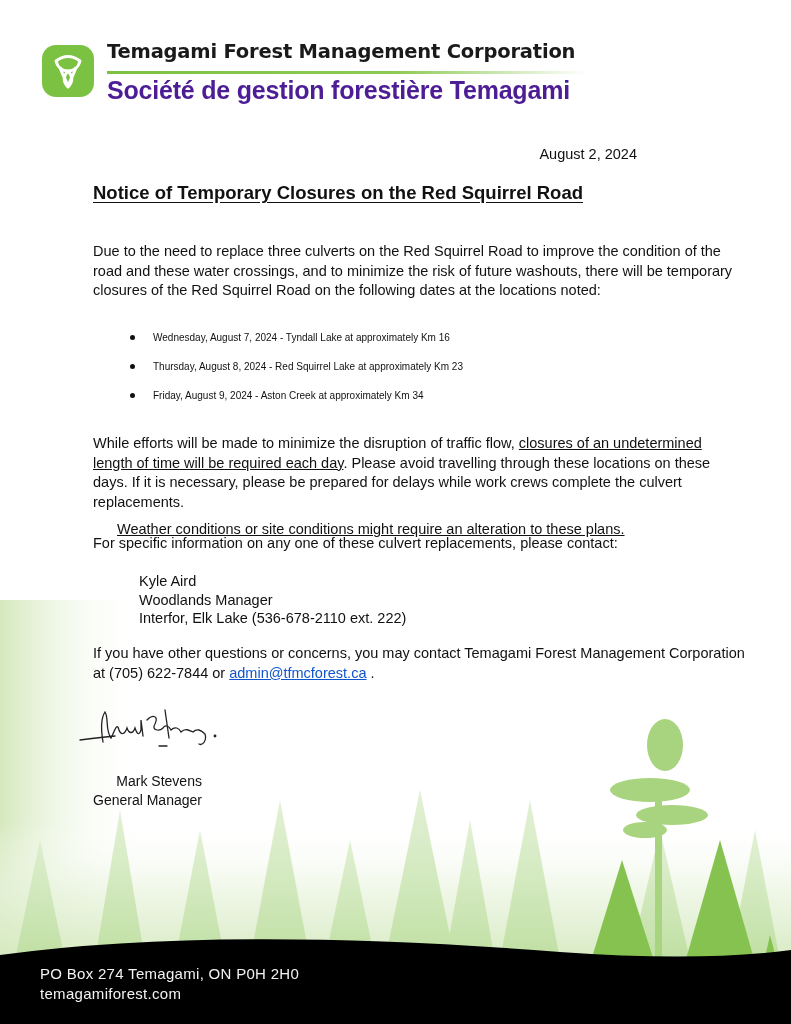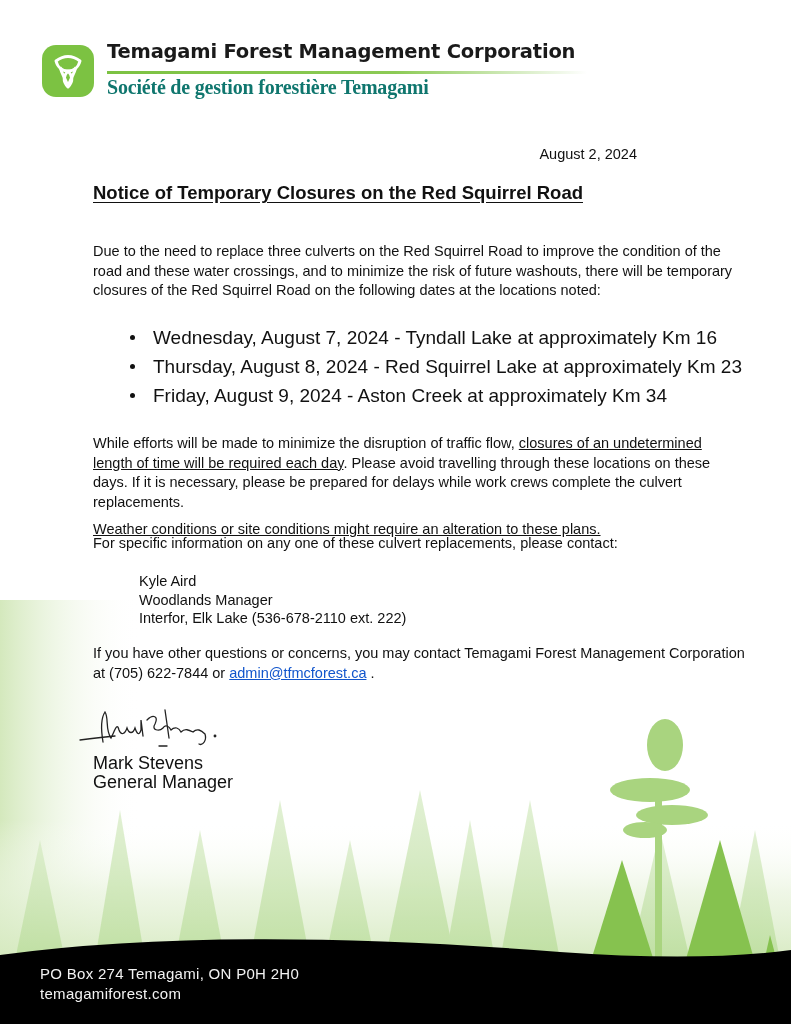--- a/index.html
+++ b/index.html
@@ -2,32 +2,32 @@
 <html><head>
 <meta charset="utf-8">
 <style>
   html, body { margin: 0; padding: 0; }
   body { width: 791px; height: 1024px; position: relative; overflow: hidden; background: #ffffff; font-family: "Liberation Sans", sans-serif; color: #111; }
   .bg { position: absolute; left: 0; top: 0; width: 791px; height: 1024px; z-index: 0; }
   .content { position: absolute; left: 0; top: 0; width: 776px; height: 1024px; z-index: 1; border-radius: 17px; }
   .logo { position: absolute; left: 42px; top: 45px; width: 52px; height: 52px; }
   .org-en { position: absolute; left: 107px; top: 40px; font-family: "DejaVu Sans", sans-serif; font-weight: bold; font-size: 19.5px; color: #1a1a1a; letter-spacing: -0.2px; white-space: nowrap; }
   .org-rule { position: absolute; left: 107px; top: 71px; width: 480px; height: 3px; background: linear-gradient(to right, #7cc242 0%, #8cca55 60%, rgba(140,202,85,0) 100%); }
-  .org-fr { position: absolute; left: 107px; top: 76px; font-family: Liberation Serif, serif; font-weight: bold; font-size: 20px; color: #0f766e; letter-spacing: -0.2px; white-space: nowrap; }
+  .org-fr { position: absolute; left: 107px; top: 76px; font-family: Liberation Sans, sans-serif; font-weight: bold; font-size: 25px; color: #4c1d95; letter-spacing: -0.2px; white-space: nowrap; }
   .date { position: absolute; right: 139px; top: 146px; font-size: 14.5px; }
   .title { position: absolute; left: 93px; top: 182px; font-size: 18.5px; font-weight: bold; text-decoration: underline; text-underline-offset: 3px; white-space: nowrap; }
   .p { position: absolute; left: 93px; width: 640px; font-size: 14.5px; line-height: 19.6px; }
   .u { text-decoration: underline; }
-  .bullets { position: absolute; left: 130px; top: 328px; margin: 0; padding: 0; list-style: none; font-size: 19px; }
+  .bullets { position: absolute; left: 130px; top: 328px; margin: 0; padding: 0; list-style: none; font-size: 10px; }
   .bullets li { position: relative; padding-left: 23px; height: 29px; line-height: 19px; white-space: nowrap; }
   .bullets li::before { content: ""; position: absolute; left: 0; top: 7px; width: 5px; height: 5px; border-radius: 50%; background: #111; }
   .contact { position: absolute; left: 139px; top: 572px; font-size: 14.5px; line-height: 18.6px; }
   .email { color: #1155cc; text-decoration: underline; }
   .sig { position: absolute; left: 75px; top: 700px; width: 200px; height: 60px; }
-  .signer { position: absolute; left: 93px; top: 754px; font-size: 18px; line-height: 18.6px; }
+  .signer { position: absolute; left: 93px; top: 772px; font-size: 14px; line-height: 18.6px; text-align: right; }
   .footer-text { position: absolute; left: 40px; top: 964px; font-family: Liberation Sans, sans-serif; font-size: 15px; color: #f2f2f2; line-height: 19.5px; letter-spacing: 0.3px; }
 </style>
 </head>
 <body>
 
 <svg class="bg" viewBox="0 0 791 1024" xmlns="http://www.w3.org/2000/svg">
   <defs>
     <linearGradient id="fade" x1="0" y1="0" x2="0" y2="1">
       <stop offset="0" stop-color="#ffffff" stop-opacity="0"></stop>
       <stop offset="0.45" stop-color="#e8f3dc" stop-opacity="0.7"></stop>
@@ -102,21 +102,21 @@
   <ul class="bullets">
     <li>Wednesday, August 7, 2024 - Tyndall Lake at approximately Km 16</li>
     <li>Thursday, August 8, 2024 - Red Squirrel Lake at approximately Km 23</li>
     <li>Friday, August 9, 2024 - Aston Creek at approximately Km 34</li>
   </ul>
 
   <div class="p" style="top:434px;">
     <span>While efforts will be made to minimize the disruption of traffic flow, </span><span class="u">closures of an undetermined length of time will be required each day</span><span>.  Please avoid travelling through these locations on these days.  If it is necessary, please be prepared for delays while work crews complete the culvert replacements.</span>
   </div>
 
-  <div class="p u" style="top:520px;">Weather conditions or site conditions might require an alteration to these plans.</div>
+  <div class="p u" style="top:520px;margin-left:24px;">Weather conditions or site conditions might require an alteration to these plans.</div>
 
   <div class="p" style="top:534px;">For specific information on any one of these culvert replacements, please contact:</div>
 
   <div class="contact">
     <div>Kyle Aird</div>
     <div>Woodlands Manager</div>
     <div>Interfor, Elk Lake (536-678-2110 ext. 222)</div>
   </div>
 
   <div class="p" style="top:644px; width:660px;">

